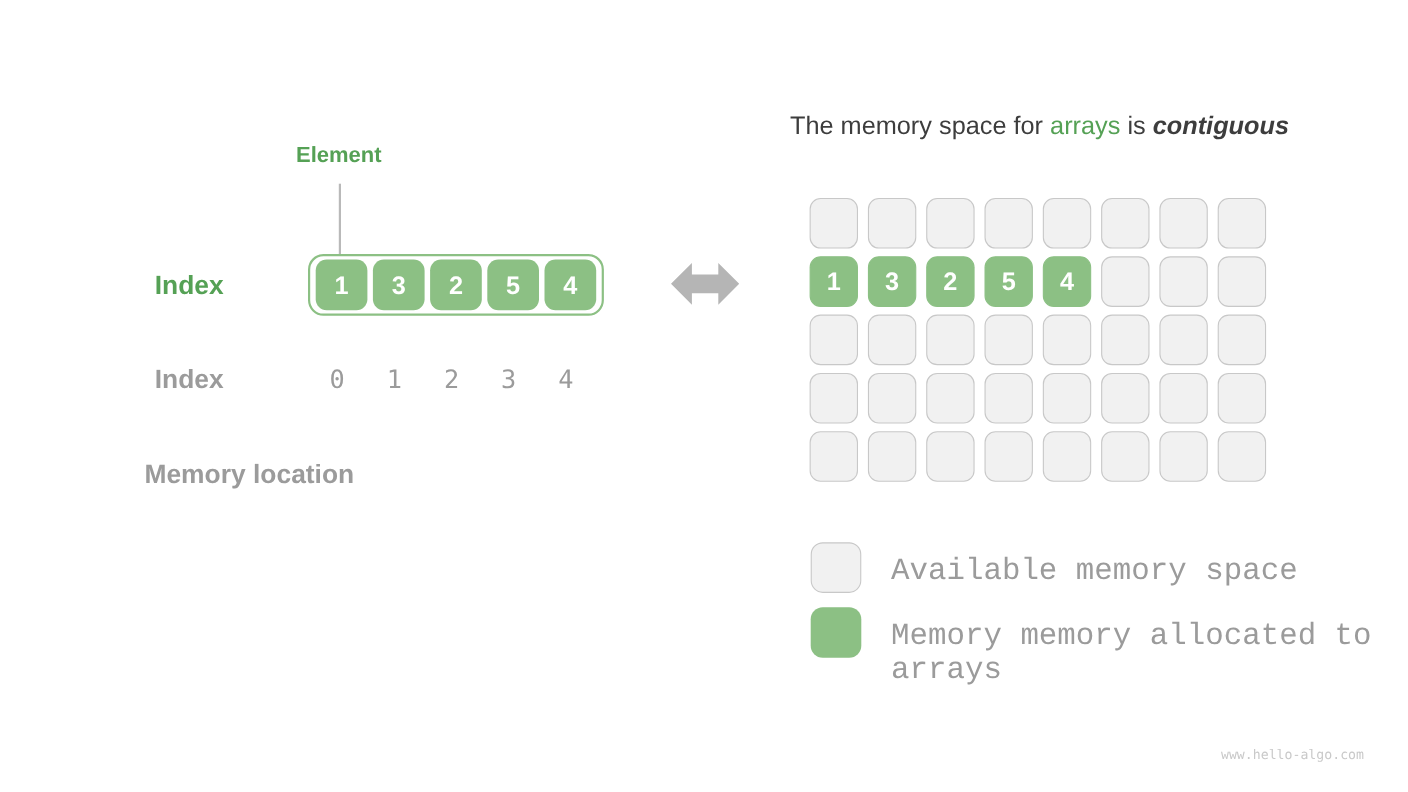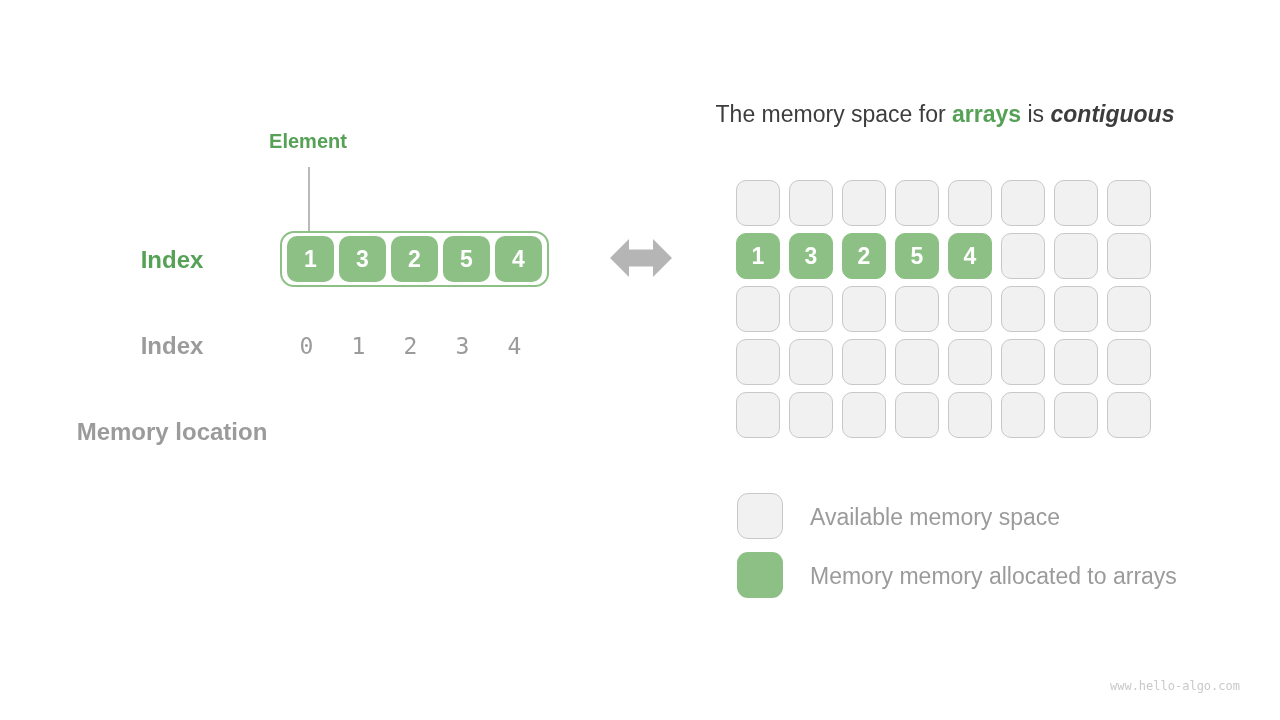--- a/index.html
+++ b/index.html
@@ -26,21 +26,21 @@
   .connector{
     position:absolute;left:308px;top:167px;width:2px;height:64px;background:var(--line);
   }
   .side-label{
     position:absolute;text-align:center;font-weight:bold;font-size:24px;
   }
   .green-label{color:var(--green-text);}
   .gray-label{color:var(--gray-text);}
   .array-label{left:72px;top:246px;width:200px;}
   .index-label{left:72px;top:332px;width:200px;}
-  .memory-label{left:22px;top:418px;width:300px;}
+  .memory-label{left:22px;top:418px;width:300px;text-align:right;}
   .array-box{
     position:absolute;left:280px;top:231px;width:269px;height:56px;box-sizing:border-box;
     border:2px solid var(--green-cell);border-radius:14px;background:#fff;
     display:flex;align-items:center;justify-content:center;gap:5px;
   }
   .acell{
     width:47px;height:46px;border-radius:10px;background:var(--green-cell);
     color:#ffffff;font-weight:bold;font-size:23px;
     display:flex;align-items:center;justify-content:center;
   }
@@ -51,21 +51,21 @@
   .index-row{top:333px;}
   .memory-row{top:419px;}
   .num-slot{width:47px;text-align:center;}
   
   .arrow{position:absolute;left:610px;top:236px;}
   
   .title{
     position:absolute;left:640px;top:101px;width:610px;text-align:center;
     font-size:23px;color:var(--dark-text);
   }
-  .title .hl{color:var(--green-text);font-weight:bold;}
+  .title .hl{color:var(--green-text);font-weight:normal;}
   .title .b{font-weight:bold;font-style:italic;}
   .grid{
     position:absolute;left:736px;top:180px;
     display:grid;grid-template-columns:repeat(8,44px);grid-auto-rows:46px;
     column-gap:9px;row-gap:7px;
   }
   .gcell{
     box-sizing:border-box;border-radius:10px;background:var(--cell-bg);
     border:1.5px solid var(--cell-border);
   }
@@ -73,21 +73,21 @@
     background:var(--green-cell);border-color:var(--green-cell);
     color:#ffffff;font-weight:bold;font-size:23px;
     display:flex;align-items:center;justify-content:center;
   }
   .swatch{
     position:absolute;left:737px;width:46px;height:46px;border-radius:11px;box-sizing:border-box;
   }
   .swatch.gray{top:493px;background:var(--cell-bg);border:1.5px solid var(--cell-border);}
   .swatch.green{top:552px;background:var(--green-cell);}
   .legend-text{
-    position:absolute;left:810px;font-size:23px;color:var(--gray-text);
+    position:absolute;left:810px;font-size:28px;color:var(--gray-text);font-family:Liberation Mono, monospace;
   }
   .legend-text.first{top:504px;}
   .legend-text.second{top:563px;}
   .watermark{
     position:absolute;right:40px;top:679px;
     font-family:"DejaVu Sans Mono",monospace;font-size:12px;color:var(--watermark);
   }
 </style>
 </head>
 <body>

